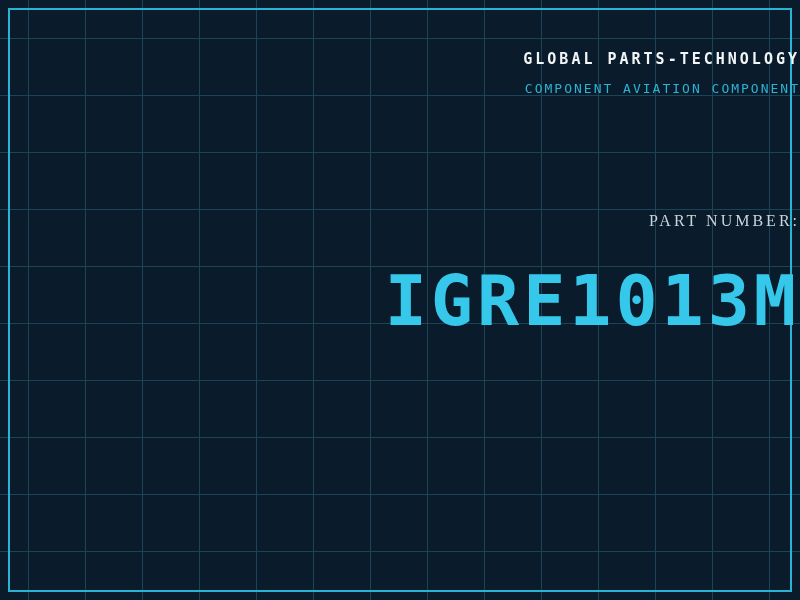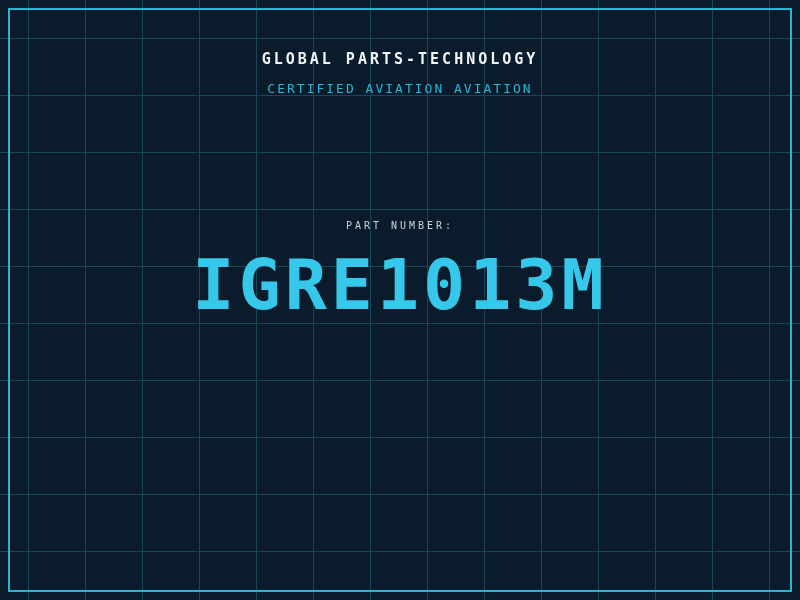--- a/index.html
+++ b/index.html
@@ -34,63 +34,64 @@
     top: 8px;
     right: 8px;
     bottom: 8px;
     border: 2px solid var(--frame);
     pointer-events: none;
   }
   .text-row {
     position: absolute;
     left: 0;
     width: 100%;
-    text-align: center;
+    text-align: right;
     white-space: nowrap;
   }
   .brand {
     top: 50px;
     font-size: 15px;
     font-weight: bold;
     letter-spacing: 3px;
     color: var(--text-white);
   }
   .subtitle {
     top: 81px;
     font-size: 13px;
     letter-spacing: 2px;
     color: var(--frame);
   }
   .part-label {
-    top: 220px;
-    font-size: 10px;
+    top: 212px;
+    font-size: 16px;
     letter-spacing: 3px;
     color: var(--text-muted);
+    font-family: Liberation Serif, serif;
   }
   .part-number {
-    top: 244px;
+    top: 260px;
     font-size: 70px;
     font-weight: bold;
     letter-spacing: 4px;
     color: var(--accent-cyan);
   }
   .footer {
     top: 531px;
     font-size: 13px;
     letter-spacing: 1px;
     color: var(--text-white);
   }
 </style>
 </head>
 <body>
 
 <div class="canvas">
   <div class="frame"></div>
 
   <div class="text-row brand">GLOBAL PARTS-TECHNOLOGY</div>
 
-  <div class="text-row subtitle">CERTIFIED AVIATION AVIATION</div>
+  <div class="text-row subtitle">COMPONENT AVIATION COMPONENT</div>
 
   <div class="text-row part-label">PART NUMBER:</div>
 
   <div class="text-row part-number">IGRE1013M</div>
 
 </div>
 
 </body></html>

